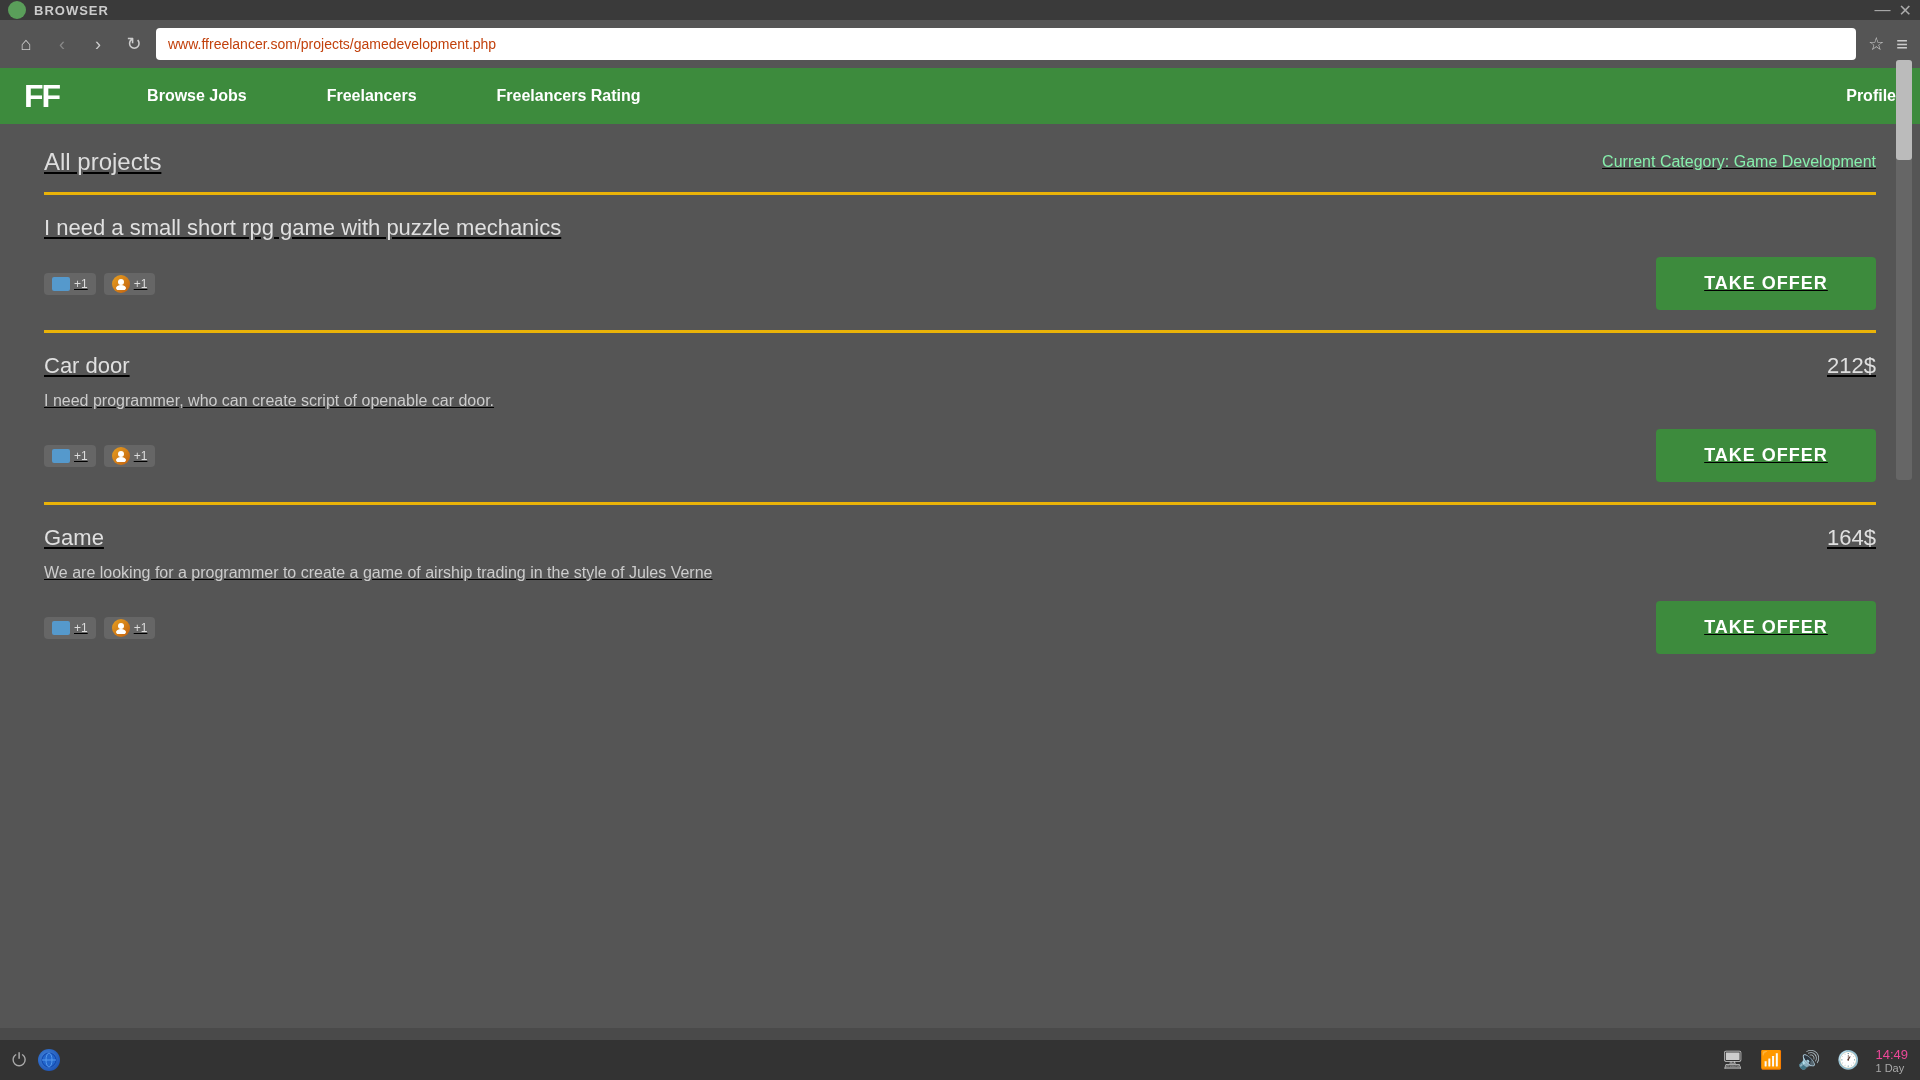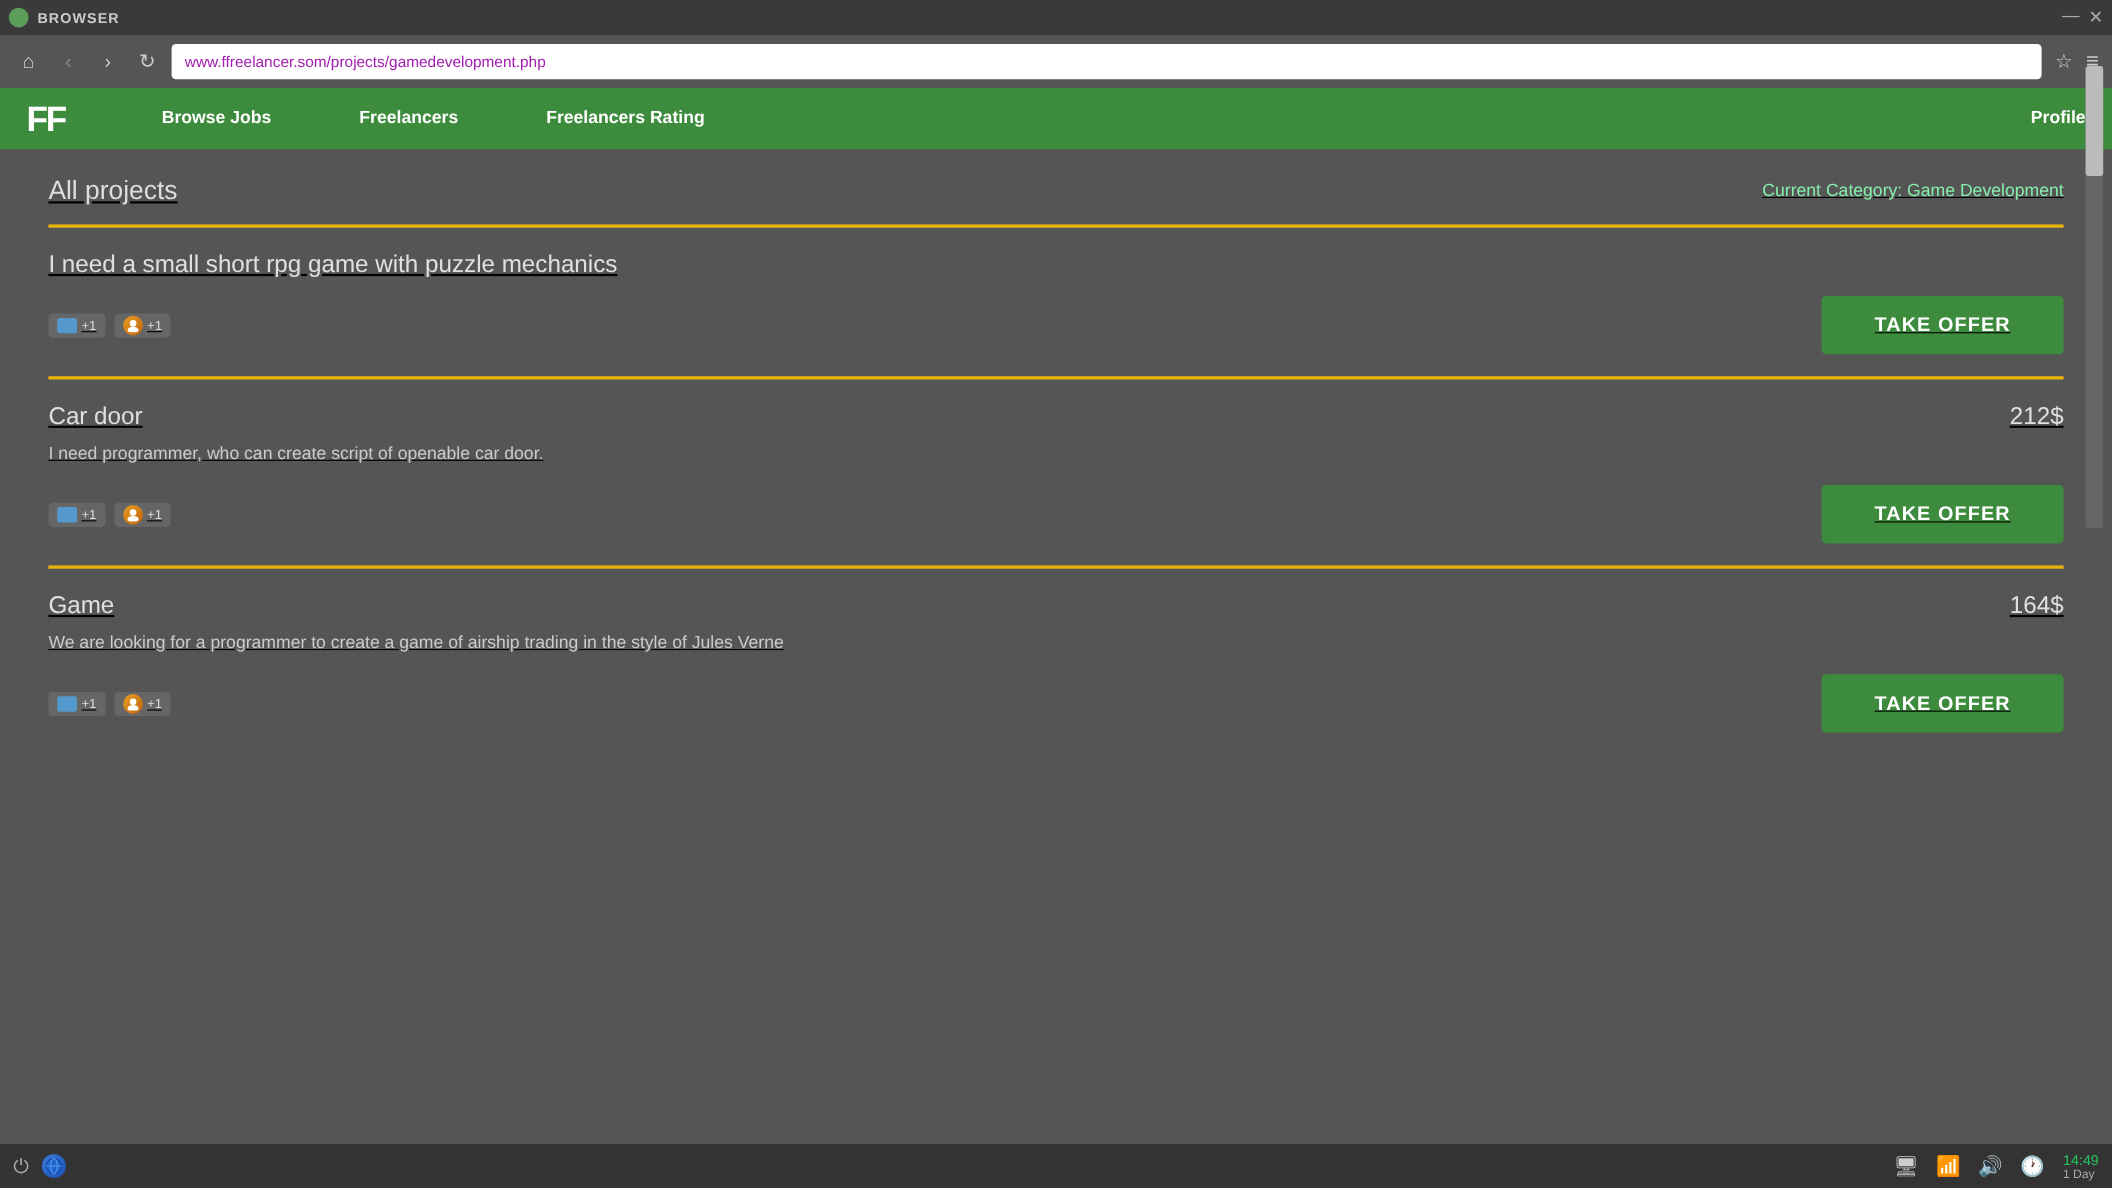--- a/index.html
+++ b/index.html
@@ -9,21 +9,21 @@
       background: #4a4a4a;
       font-family: Arial, sans-serif;
       overflow: hidden;
     }
 
     
     .title-bar {
       display: flex;
       align-items: center;
       background: #3a3a3a;
-      height: 32px;
+      height: 20px;
       padding: 0 8px;
       gap: 8px;
     }
     .title-bar-icon {
       width: 18px;
       height: 18px;
       background: #5a9e5a;
       border-radius: 50%;
     }
     .title-bar-title {
@@ -62,21 +62,21 @@
       align-items: center;
       justify-content: center;
     }
     .nav-btn.disabled { color: #888; }
     .url-bar {
       flex: 1;
       background: #fff;
       border-radius: 4px;
       padding: 4px 12px;
       font-size: 14px;
-      color: #a21caf;
+      color: #c2410c;
       height: 32px;
       display: flex;
       align-items: center;
     }
     .bookmark-btn {
       color: #ccc;
       font-size: 18px;
       margin-left: 4px;
     }
     .menu-btn {
@@ -256,21 +256,21 @@
       align-items: center;
       justify-content: center;
     }
     .taskbar-right {
       margin-left: auto;
       display: flex;
       align-items: center;
       gap: 16px;
     }
     .taskbar-icon { color: #ccc; font-size: 18px; }
-    .taskbar-time { color: #22c55e; font-size: 13px; text-align: center; }
+    .taskbar-time { color: #ec4899; font-size: 13px; text-align: center; }
     .taskbar-date { color: #aaa; font-size: 11px; }
   </style>
 </head>
 <body>
 
 <div class="title-bar">
   <div class="title-bar-icon"></div>
   <span class="title-bar-title">BROWSER</span>
   <div class="title-bar-controls">
     <span>—</span>

